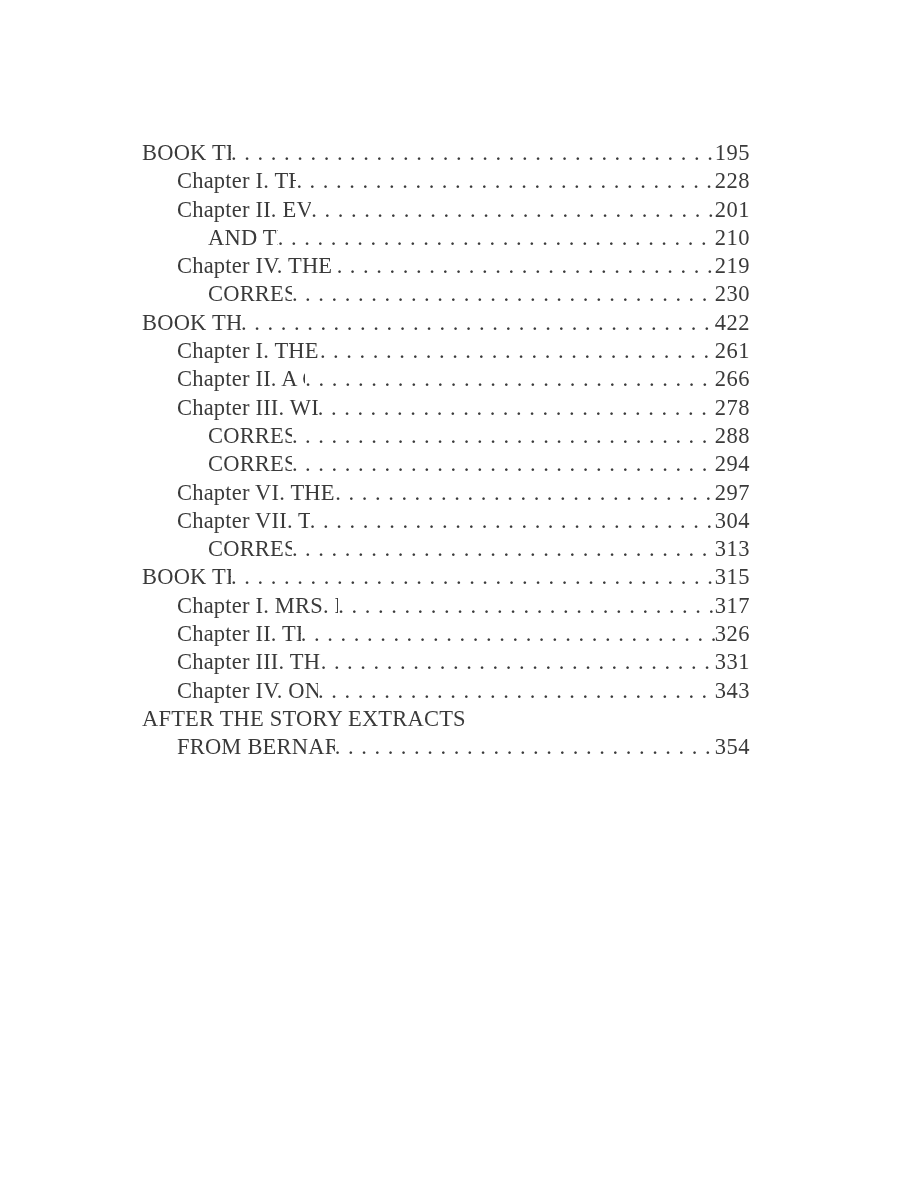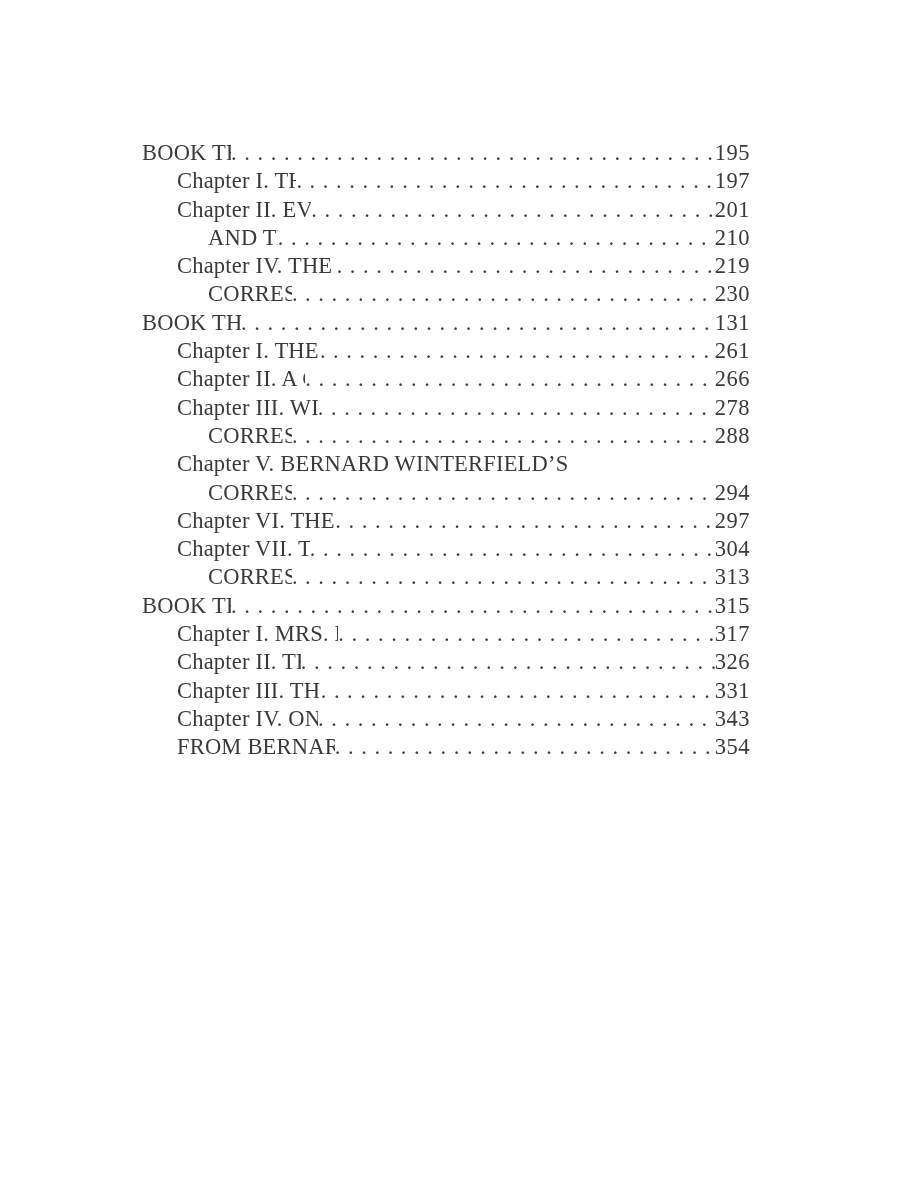--- a/index.html
+++ b/index.html
@@ -64,21 +64,21 @@
 
     <div class="toc-line ind0">
       <span class="toc-label">BOOK THE THIRD </span>
       <span class="toc-dots"></span>
       <span class="toc-page">195</span>
     </div>
 
     <div class="toc-line ind1">
       <span class="toc-label">Chapter I. THE HONEYMOON </span>
       <span class="toc-dots"></span>
-      <span class="toc-page">197</span>
+      <span class="toc-page">228</span>
     </div>
 
     <div class="toc-line ind1">
       <span class="toc-label">Chapter II. EVENTS AT TEN ACRES</span>
       <span class="toc-dots"></span>
       <span class="toc-page">201</span>
     </div>
 
 
     <div class="toc-line ind2">
@@ -96,21 +96,21 @@
 
     <div class="toc-line ind2">
       <span class="toc-label">CORRESPONDENCE</span>
       <span class="toc-dots"></span>
       <span class="toc-page">230</span>
     </div>
 
     <div class="toc-line ind0">
       <span class="toc-label">BOOK THE FOURTH  </span>
       <span class="toc-dots"></span>
-      <span class="toc-page">131</span>
+      <span class="toc-page">422</span>
     </div>
 
     <div class="toc-line ind1">
       <span class="toc-label">Chapter I. THE BREACH IS WIDENED </span>
       <span class="toc-dots"></span>
       <span class="toc-page">261</span>
     </div>
 
     <div class="toc-line ind1">
       <span class="toc-label">Chapter II. A CHRISTIAN JESUIT </span>
@@ -124,23 +124,20 @@
       <span class="toc-page">278</span>
     </div>
 
 
     <div class="toc-line ind2">
       <span class="toc-label">CORRESPONDENCE</span>
       <span class="toc-dots"></span>
       <span class="toc-page">288</span>
     </div>
 
-    <div class="toc-line ind1">
-      <span class="toc-label">Chapter V. BERNARD WINTERFIELD’S</span>
-    </div>
 
     <div class="toc-line ind2">
       <span class="toc-label">CORRESPONDENCE</span>
       <span class="toc-dots"></span>
       <span class="toc-page">294</span>
     </div>
 
     <div class="toc-line ind1">
       <span class="toc-label">Chapter VI. THE SADDEST OF ALL WORDS </span>
       <span class="toc-dots"></span>
@@ -183,20 +180,23 @@
       <span class="toc-dots"></span>
       <span class="toc-page">331</span>
     </div>
 
     <div class="toc-line ind1">
       <span class="toc-label">Chapter IV. ON THE ROAD TO ROME </span>
       <span class="toc-dots"></span>
       <span class="toc-page">343</span>
     </div>
 
+    <div class="toc-line ind0">
+      <span class="toc-label">AFTER THE STORY EXTRACTS</span>
+    </div>
 
     <div class="toc-line ind1">
       <span class="toc-label">FROM BERNARD WINTERFIELD’S DIARY </span>
       <span class="toc-dots"></span>
       <span class="toc-page">354</span>
     </div>
 
   </div>
 </div>
 

